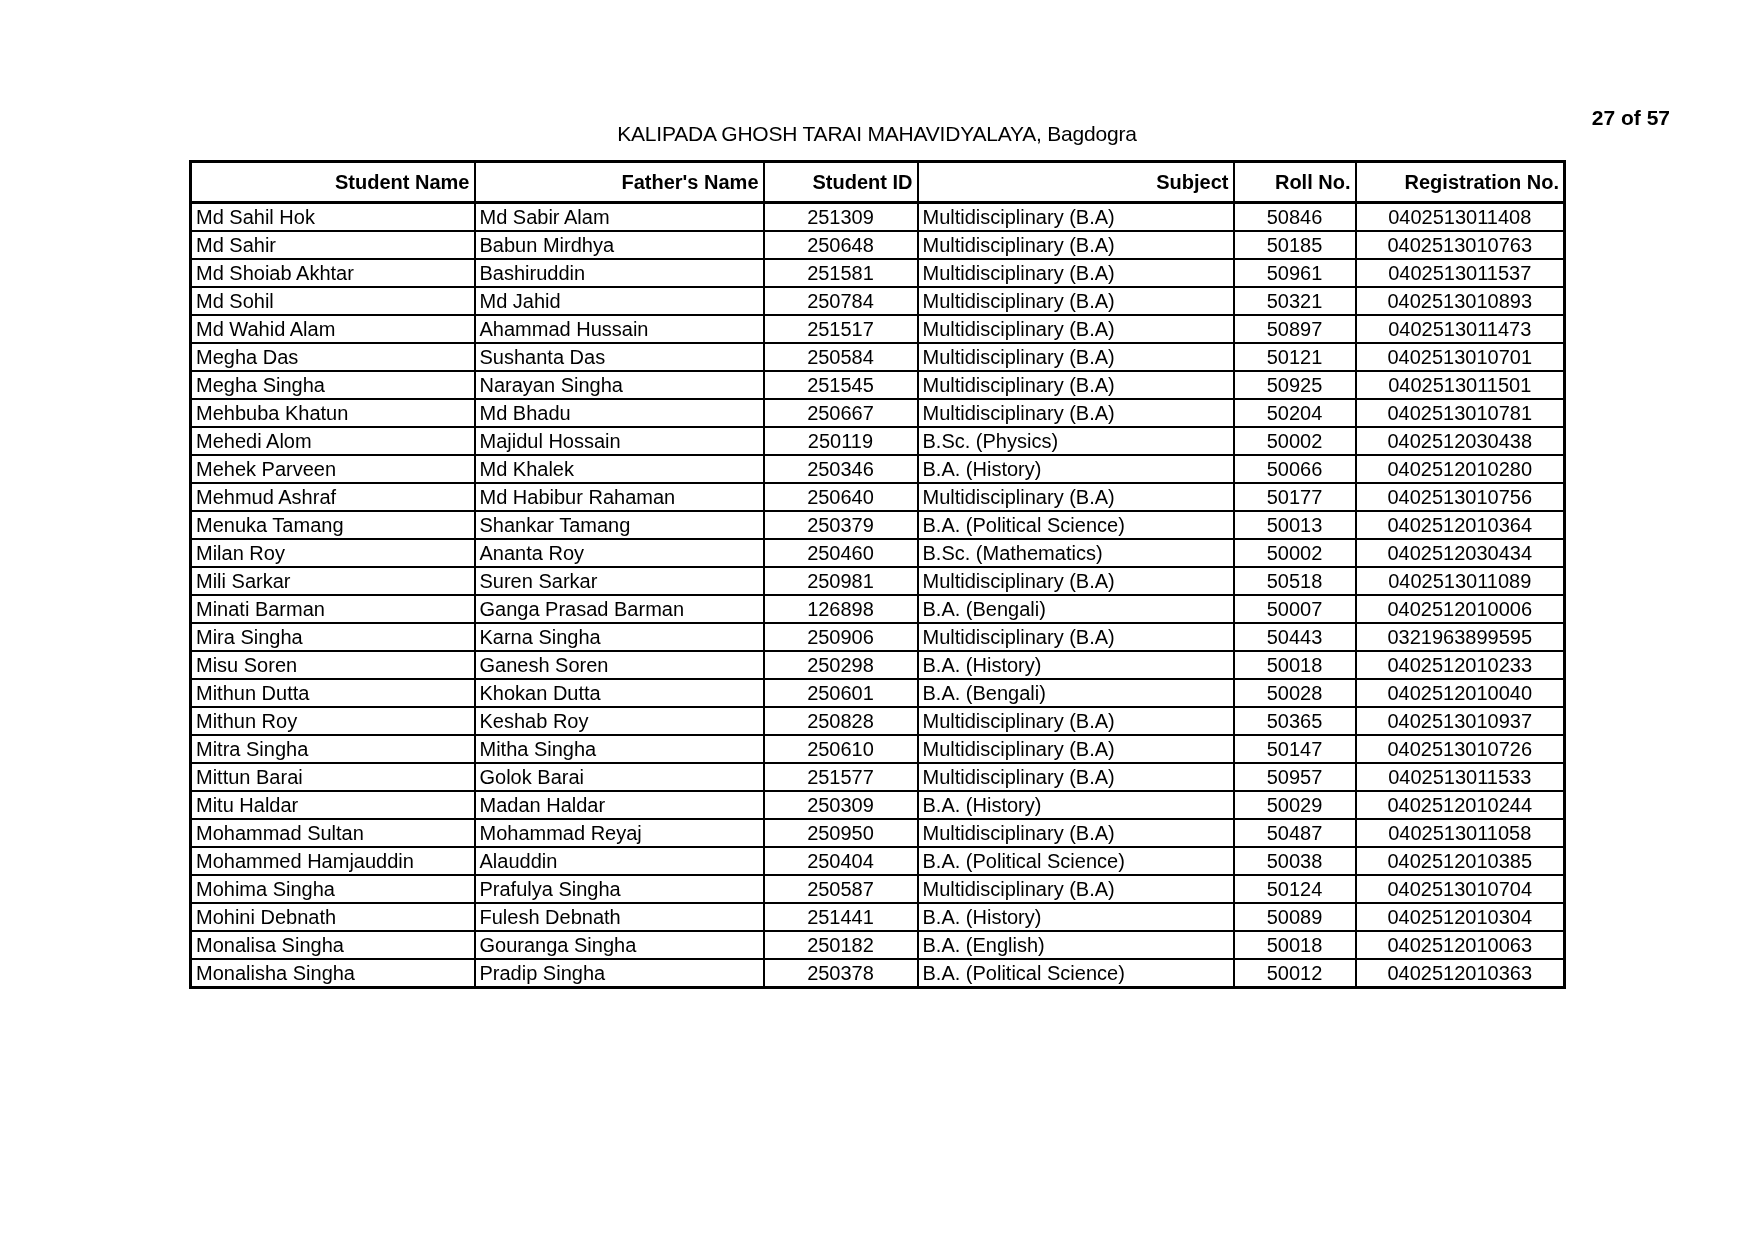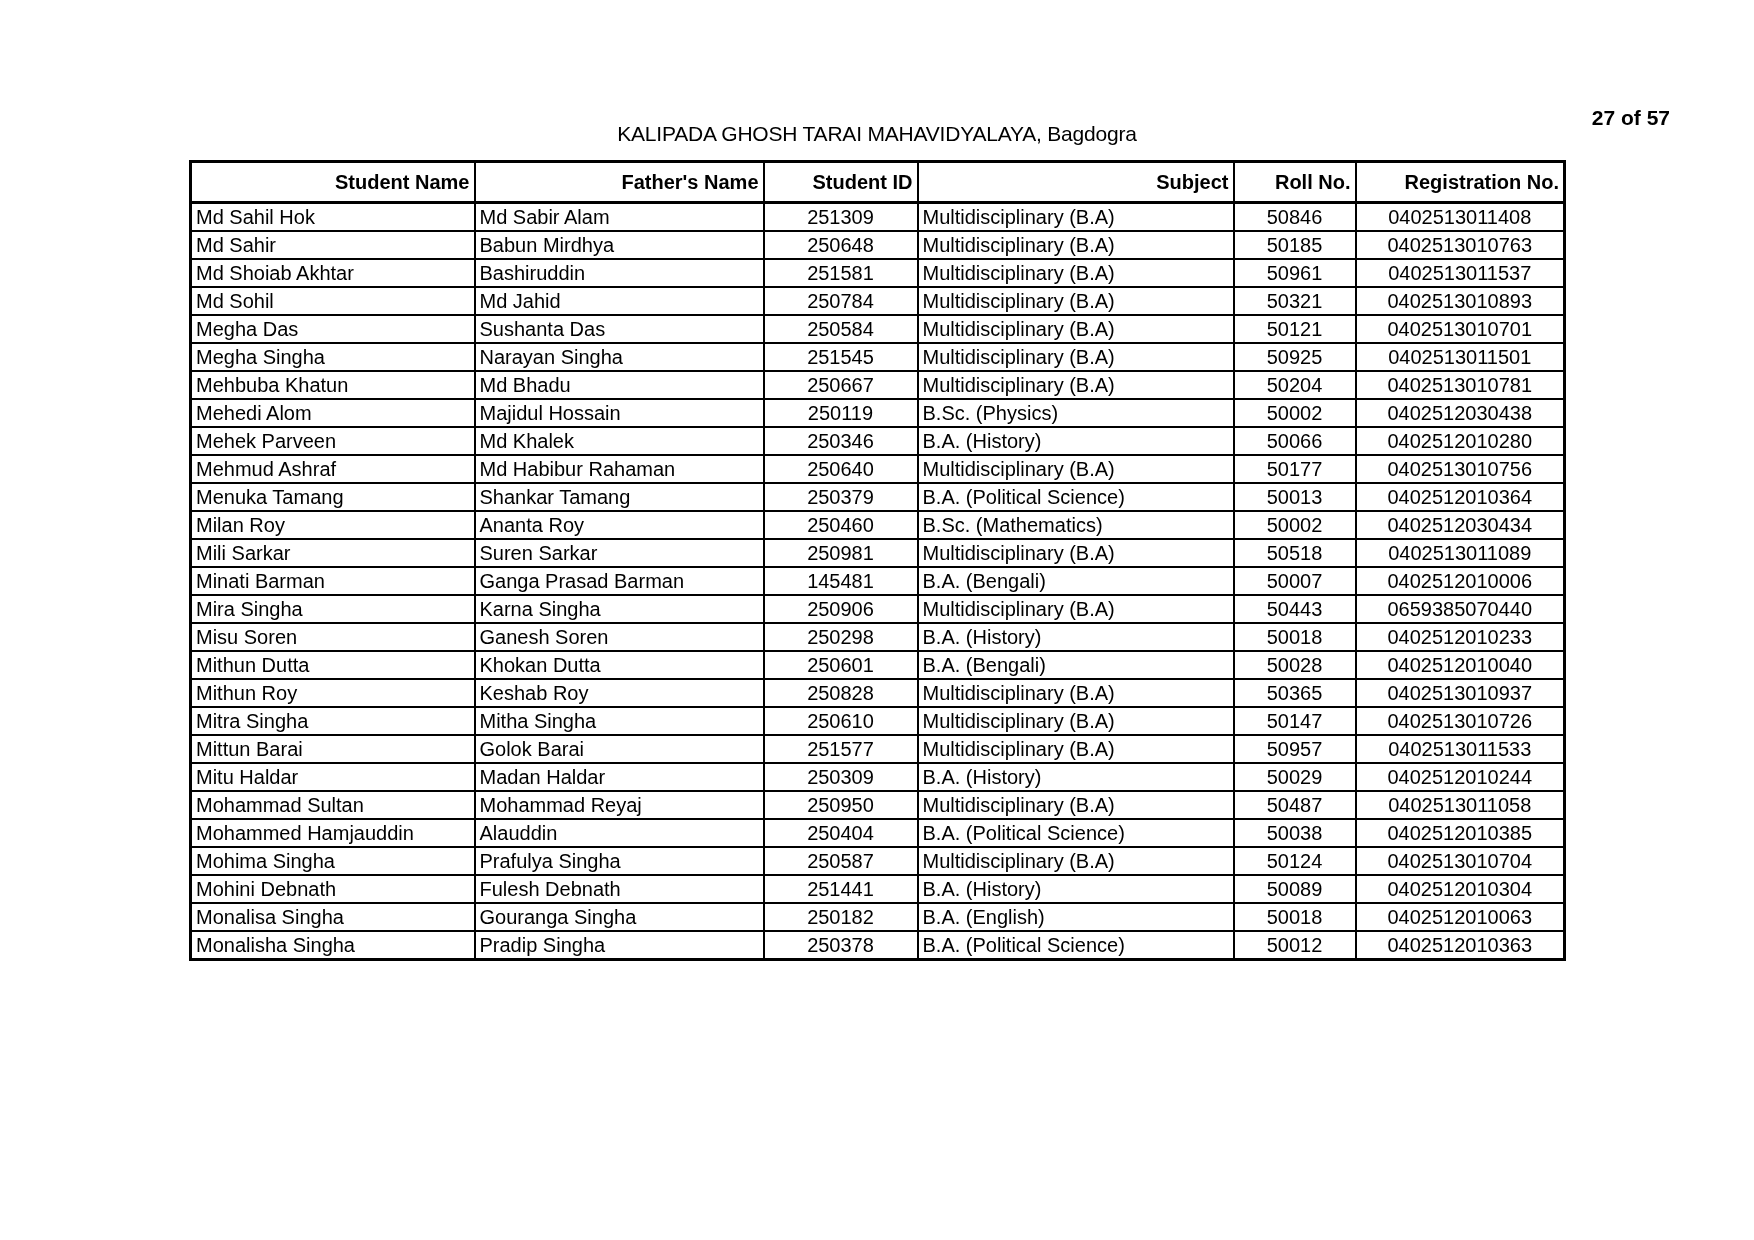--- a/index.html
+++ b/index.html
@@ -115,20 +115,28 @@
       </tr>
       <tr>
         <td class="left">Md Sohil</td>
         <td class="left">Md Jahid</td>
         <td class="center">250784</td>
         <td class="left">Multidisciplinary (B.A)</td>
         <td class="center">50321</td>
         <td class="center">0402513010893</td>
       </tr>
       <tr>
+        <td class="left">Md Wahid Alam</td>
+        <td class="left">Ahammad Hussain</td>
+        <td class="center">251517</td>
+        <td class="left">Multidisciplinary (B.A)</td>
+        <td class="center">50897</td>
+        <td class="center">0402513011473</td>
+      </tr>
+      <tr>
         <td class="left">Megha Das</td>
         <td class="left">Sushanta Das</td>
         <td class="center">250584</td>
         <td class="left">Multidisciplinary (B.A)</td>
         <td class="center">50121</td>
         <td class="center">0402513010701</td>
       </tr>
       <tr>
         <td class="left">Megha Singha</td>
         <td class="left">Narayan Singha</td>
@@ -189,32 +197,32 @@
         <td class="left">Mili Sarkar</td>
         <td class="left">Suren Sarkar</td>
         <td class="center">250981</td>
         <td class="left">Multidisciplinary (B.A)</td>
         <td class="center">50518</td>
         <td class="center">0402513011089</td>
       </tr>
       <tr>
         <td class="left">Minati Barman</td>
         <td class="left">Ganga Prasad Barman</td>
-        <td class="center">145481</td>
+        <td class="center">126898</td>
         <td class="left">B.A. (Bengali)</td>
         <td class="center">50007</td>
         <td class="center">0402512010006</td>
       </tr>
       <tr>
         <td class="left">Mira Singha</td>
         <td class="left">Karna Singha</td>
         <td class="center">250906</td>
         <td class="left">Multidisciplinary (B.A)</td>
         <td class="center">50443</td>
-        <td class="center">0659385070440</td>
+        <td class="center">0321963899595</td>
       </tr>
       <tr>
         <td class="left">Misu Soren</td>
         <td class="left">Ganesh Soren</td>
         <td class="center">250298</td>
         <td class="left">B.A. (History)</td>
         <td class="center">50018</td>
         <td class="center">0402512010233</td>
       </tr>
       <tr>

